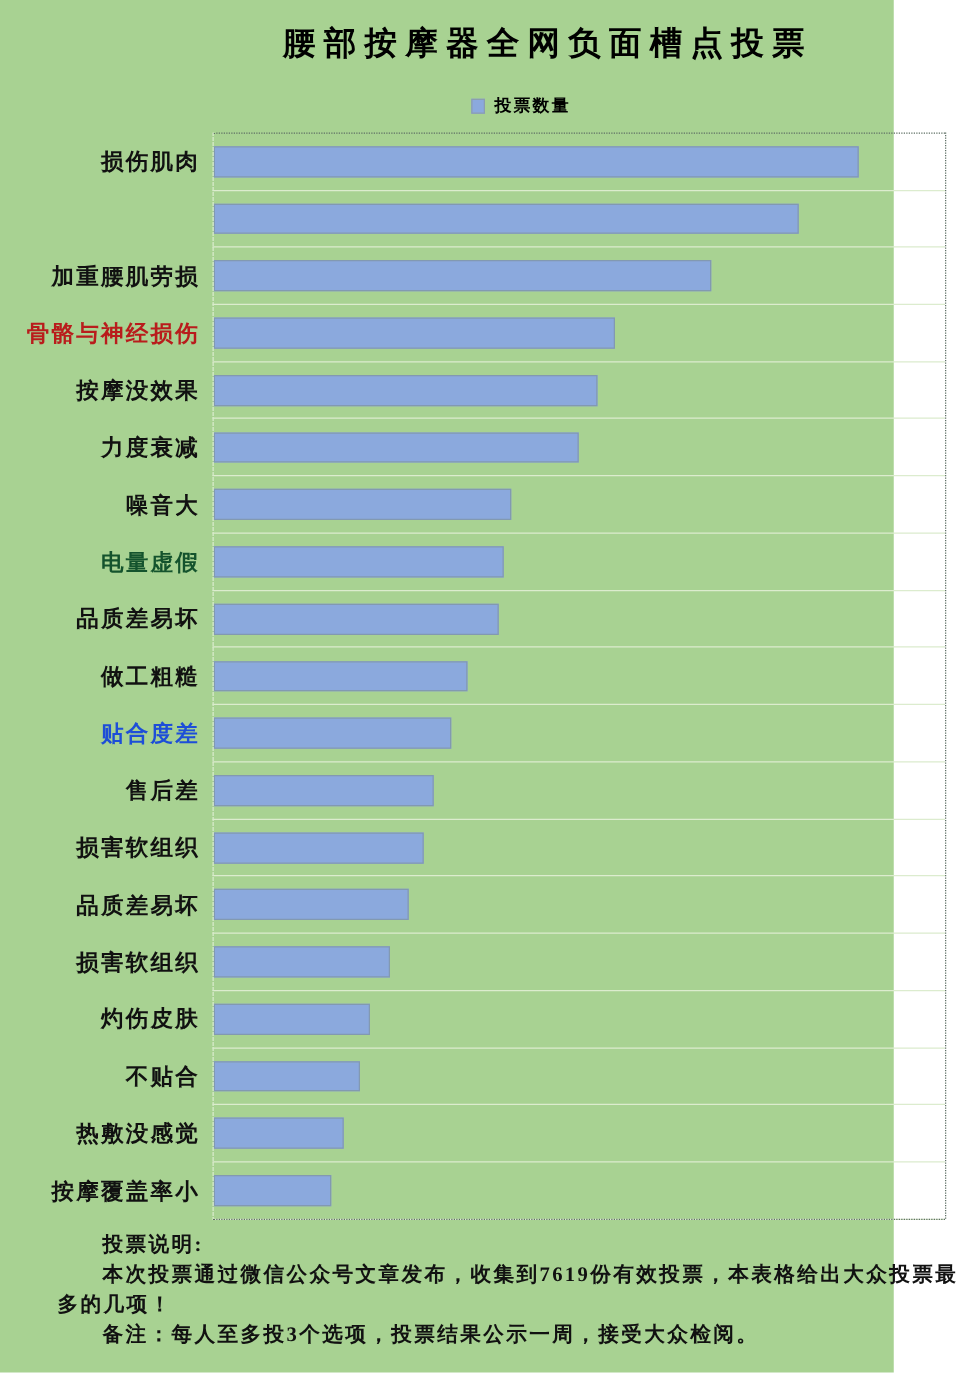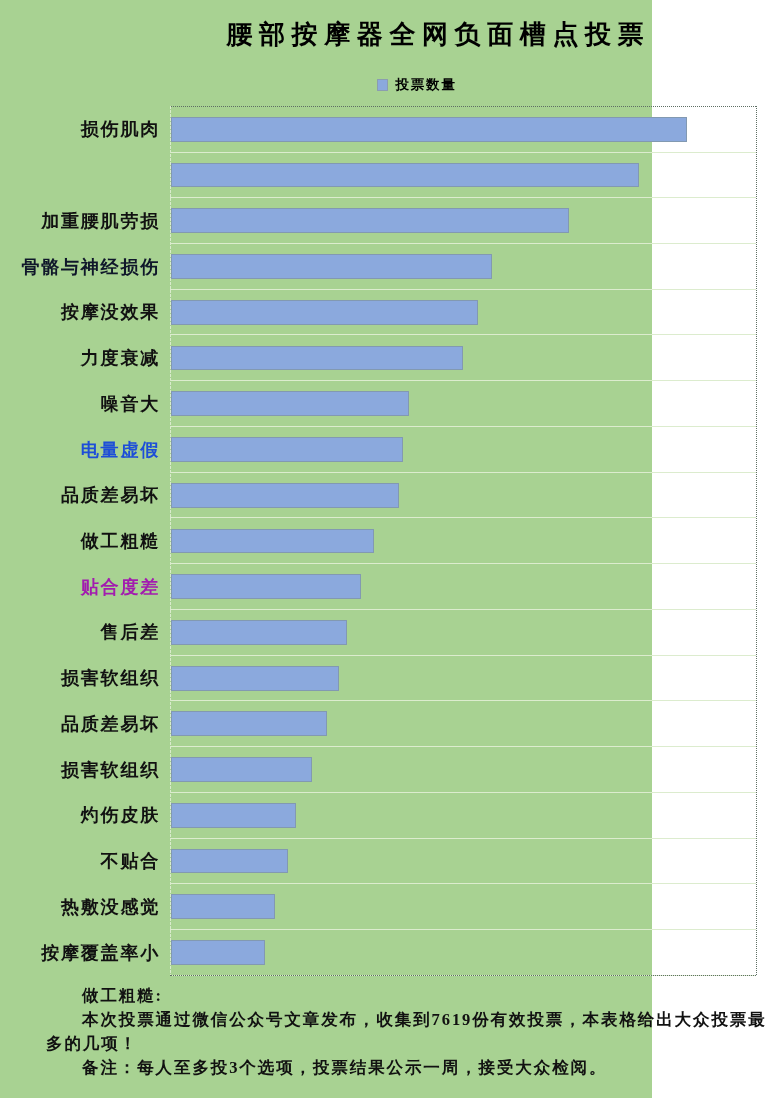--- a/index.html
+++ b/index.html
@@ -11,21 +11,21 @@
     width: 776px;
     height: 1108px;
     background: #ffffff;
     font-family: "Liberation Serif", serif;
     overflow: hidden;
     position: relative;
   }
   #page {
     position: absolute;
     left: 0; top: 0;
-    width: 652px;
+    width: 715px;
     height: 1098px;
     background: #a8d292;
   }
 
   
   .chart-title {
     position: absolute;
     left: 47px; top: 19px;
     width: 776px;
     text-align: center;
@@ -159,28 +159,28 @@
   <div class="chart-title">腰部按摩器全网负面槽点投票</div>
 
   <div class="legend">
     <span class="legend-swatch" style="background: rgb(139, 169, 221);"></span>
     <span class="legend-label">投票数量</span>
   </div>
 
   <div class="labels" id="labels">
       <div class="cat-label" style="top: 11.3684px; color: rgb(17, 17, 17);">损伤肌肉</div>
       <div class="cat-label" style="top: 102.842px; color: rgb(17, 17, 17);">加重腰肌劳损</div>
-      <div class="cat-label" style="top: 148.579px; color: #0f172a;">骨骼与神经损伤</div>
+      <div class="cat-label" style="top: 148.579px; color: #b91c1c;">骨骼与神经损伤</div>
       <div class="cat-label" style="top: 194.316px; color: rgb(17, 17, 17);">按摩没效果</div>
       <div class="cat-label" style="top: 240.053px; color: rgb(17, 17, 17);">力度衰减</div>
       <div class="cat-label" style="top: 285.789px; color: rgb(17, 17, 17);">噪音大</div>
-      <div class="cat-label" style="top: 331.526px; color: #1d4ed8;">电量虚假</div>
+      <div class="cat-label" style="top: 331.526px; color: #14532d;">电量虚假</div>
       <div class="cat-label" style="top: 377.263px; color: rgb(17, 17, 17);">品质差易坏</div>
       <div class="cat-label" style="top: 423px; color: rgb(17, 17, 17);">做工粗糙</div>
-      <div class="cat-label" style="top: 468.737px; color: #a21caf;">贴合度差</div>
+      <div class="cat-label" style="top: 468.737px; color: #1d4ed8;">贴合度差</div>
       <div class="cat-label" style="top: 514.474px; color: rgb(17, 17, 17);">售后差</div>
       <div class="cat-label" style="top: 560.211px; color: rgb(17, 17, 17);">损害软组织</div>
       <div class="cat-label" style="top: 605.947px; color: rgb(17, 17, 17);">品质差易坏</div>
       <div class="cat-label" style="top: 651.684px; color: rgb(17, 17, 17);">损害软组织</div>
       <div class="cat-label" style="top: 697.421px; color: rgb(17, 17, 17);">灼伤皮肤</div>
       <div class="cat-label" style="top: 743.158px; color: rgb(17, 17, 17);">不贴合</div>
       <div class="cat-label" style="top: 788.895px; color: rgb(17, 17, 17);">热敷没感觉</div>
       <div class="cat-label" style="top: 834.632px; color: rgb(17, 17, 17);">按摩覆盖率小</div>
     </div>
 
@@ -223,18 +223,18 @@
       <div class="bar" title="灼伤皮肤" style="top: 696.921px; width: 124.818px; background: rgb(139, 169, 221); border-color: rgb(130, 153, 177);"></div>
       <div class="grid-line" style="top: 777.326px; border-top-color: rgb(220, 236, 206);"></div>
       <div class="bar" title="不贴合" style="top: 742.658px; width: 117.2px; background: rgb(139, 169, 221); border-color: rgb(130, 153, 177);"></div>
       <div class="grid-line" style="top: 823.063px; border-top-color: rgb(220, 236, 206);"></div>
       <div class="bar" title="热敷没感觉" style="top: 788.395px; width: 104.308px; background: rgb(139, 169, 221); border-color: rgb(130, 153, 177);"></div>
       <div class="grid-line" style="top: 868.8px; border-top-color: rgb(220, 236, 206);"></div>
       <div class="bar" title="按摩覆盖率小" style="top: 834.132px; width: 94.346px; background: rgb(139, 169, 221); border-color: rgb(130, 153, 177);"></div>
     </div>
 
   <div class="footer">
-    <p>做工粗糙:</p>
+    <p>投票说明:</p>
     <p>本次投票通过微信公众号文章发布，收集到7619份有效投票，本表格给出大众投票最多的几项！</p>
     <p>备注：每人至多投3个选项，投票结果公示一周，接受大众检阅。</p>
   </div>
 
 </div>
 
 </body></html>

